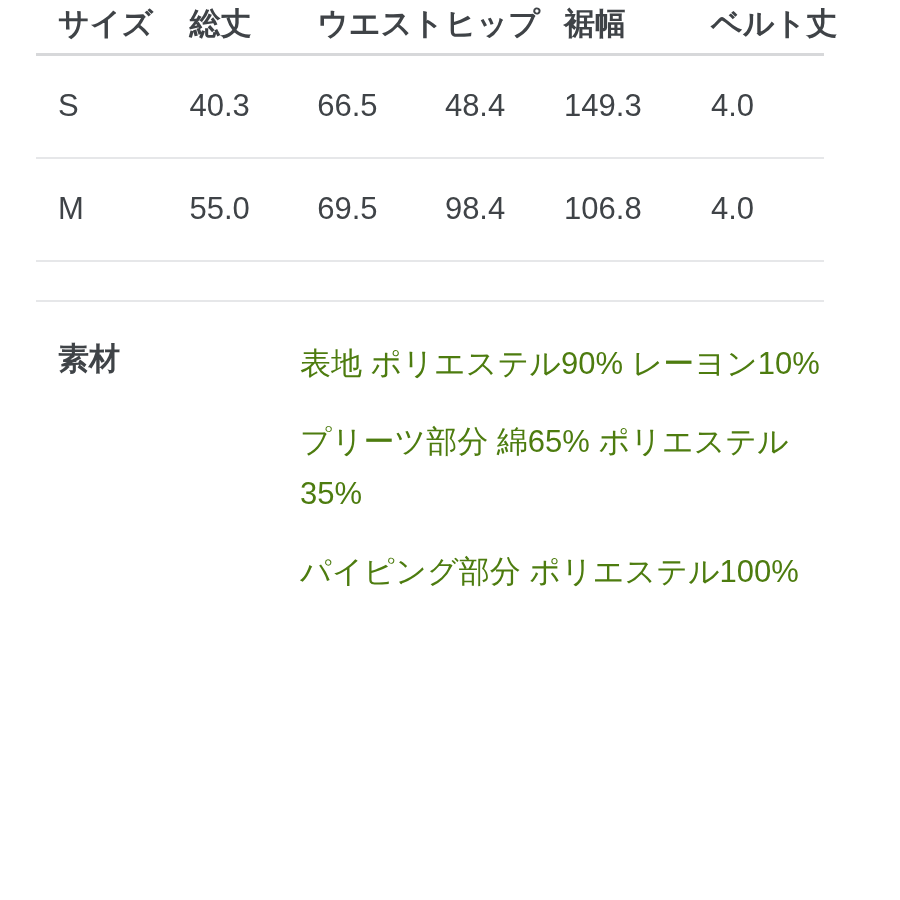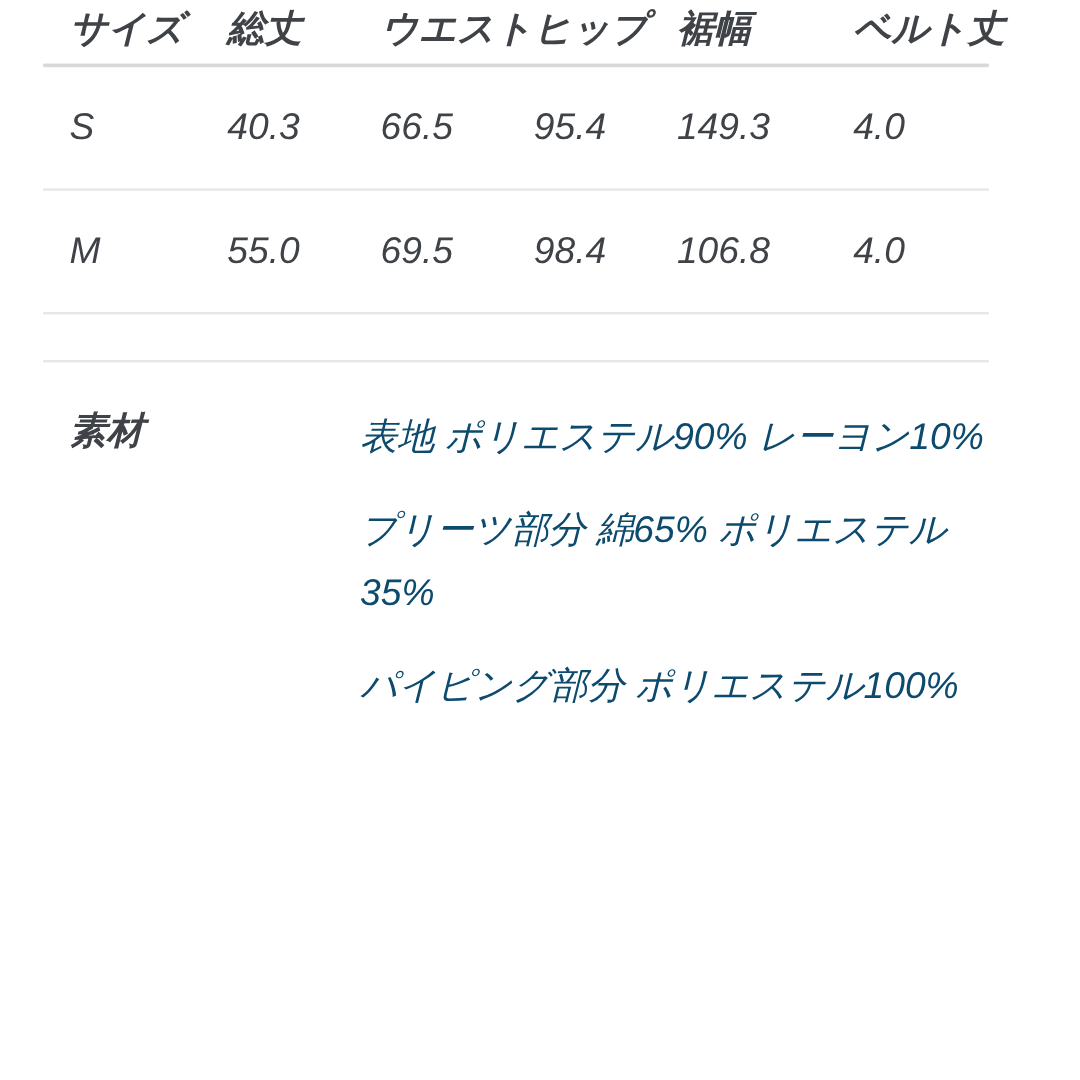--- a/index.html
+++ b/index.html
@@ -13,21 +13,20 @@
     font-family: "Liberation Sans", "DejaVu Sans", sans-serif;
     color: #3c4043;
     overflow: hidden;
   }
 
   .page {
     position: relative;
     width: 860px;
     height: 900px;
     box-sizing: border-box;
-    font-style: italic;
   }
 
   
   .size-table {
     width: 100%;
     border-collapse: collapse;
     table-layout: fixed;
   }
   .size-table th,
   .size-table td {
@@ -96,21 +95,21 @@
     font-size: 31px;
     font-weight: bold;
     color: #3f4347;
     line-height: 1.35;
   }
   .material-values {
     flex: 1 1 auto;
   }
   .material-line {
     font-size: 31px;
-    color: #0c4a6e;
+    color: #4d7c0f;
     line-height: 1.68;
     margin-bottom: 26px;
     max-width: 545px;
   }
   .material-line:last-child {
     margin-bottom: 0;
   }
   .section-rule {
     height: 2px;
     background: #e6e7e9;
@@ -137,21 +136,21 @@
       <tr class="divider-row">
         <td colspan="6">
           <div class="thick-rule"></div>
         </td>
       </tr>
 
       <tr class="body-row">
         <td class="col-size">S</td>
         <td class="col-a">40.3</td>
         <td class="col-b">66.5</td>
-        <td class="col-c">95.4</td>
+        <td class="col-c">48.4</td>
         <td class="col-d">149.3</td>
         <td class="col-e">4.0</td>
       </tr>
 
       <tr class="divider-row">
         <td colspan="6">
           <div class="thin-rule"></div>
         </td>
       </tr>
 

